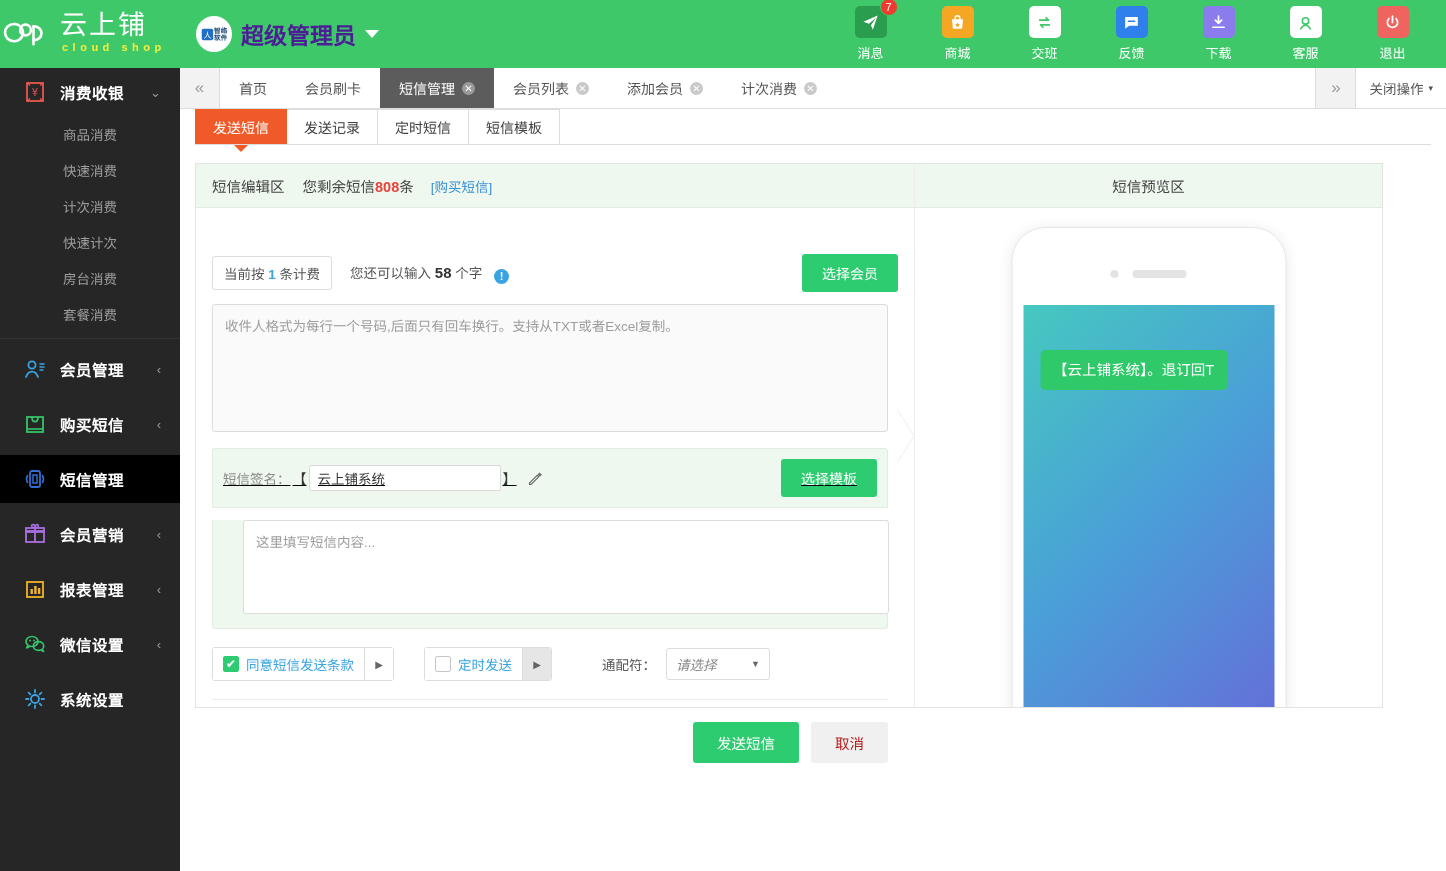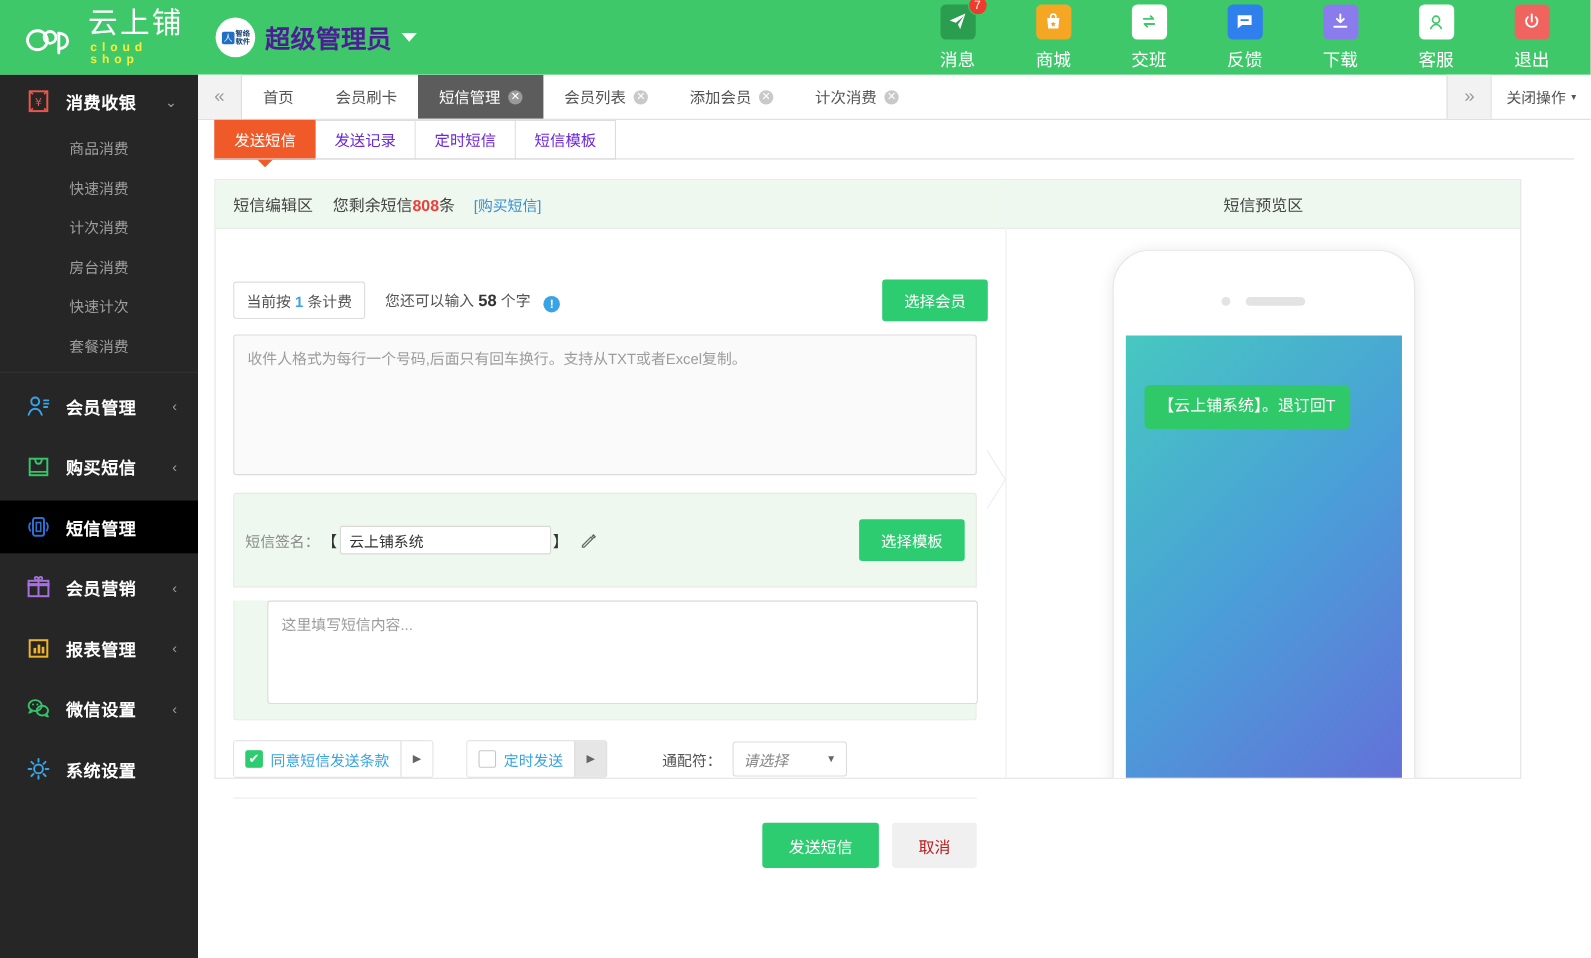--- a/index.html
+++ b/index.html
@@ -7,21 +7,21 @@
     width: 1446px; height: 871px;
     font-family: "Liberation Sans", "DejaVu Sans", sans-serif;
     background: #fff; overflow: hidden;
   }
 
   
   .topbar {
     position: absolute; left: 0; top: 0; width: 1446px; height: 68px;
     background: #3ec86a; display: flex; align-items: center;
   }
-  .logo-wrap { display: flex; align-items: flex-end; padding-left: 20px; width: 180px; }
+  .logo-wrap { display: flex; align-items: flex-start; padding-left: 0; width: 180px; }
   .logo-mark { width: 56px; height: 44px; flex: 0 0 56px; }
   .logo-text { margin-left: 4px; line-height: 1; }
   .logo-cn { font-size: 27px; color: #fff; letter-spacing: 2px; font-weight: 400; }
   .logo-en {
     font-size: 11px; color: #f5ee3c; letter-spacing: 4.5px;
     font-weight: bold; margin-top: 3px; padding-left: 2px;
   }
   .user-box { display: flex; align-items: center; margin-left: 16px; cursor: pointer; }
   .avatar {
     width: 36px; height: 36px; border-radius: 50%; background: #fff;
@@ -45,21 +45,21 @@
 
   .tools { margin-left: auto; display: flex; align-items: center; padding-right: 10px; }
   .tool {
     width: 87px; display: flex; flex-direction: column; align-items: center;
     cursor: pointer; position: relative; text-decoration: none;
   }
   .tool-ico {
     width: 32px; height: 32px; border-radius: 5px; display: flex;
     align-items: center; justify-content: center; position: relative;
   }
-  .tool-label { color: #fff; font-size: 16px; margin-top: 5px; }
+  .tool-label { color: #fff; font-size: 13px; margin-top: 5px; }
   .badge {
     position: absolute; top: -8px; right: -11px; min-width: 18px; height: 18px;
     background: #ef3b2d; color: #fff; border-radius: 9px; font-size: 11px;
     display: flex; align-items: center; justify-content: center; padding: 0 4px;
     border: 1.5px solid #3ec86a;
   }
 
   
   .sidebar {
     position: absolute; left: 0; top: 68px; width: 180px; height: 803px;
@@ -113,21 +113,21 @@
     padding: 0 13px; display: flex; align-items: center; font-size: 13.5px;
     color: #555; border-left: 1px solid #ddd; cursor: pointer; white-space: nowrap;
   }
 
   
   .subtabs {
     position: absolute; left: 195px; top: 109px; display: flex; align-items: stretch;
     height: 36px;
   }
   .subtab {
-    padding: 0 17px; display: flex; align-items: center; font-size: 14px; color: #6d28d9;
+    padding: 0 17px; display: flex; align-items: center; font-size: 14px; color: #404040;
     border: 1px solid #ddd; border-left: none; background: #fff; cursor: pointer;
     position: relative;
   }
   .subtab:first-child { border-left: 1px solid #ddd; }
   .subtab.active { background: #f05a28; color: #fff; border-color: #f05a28; }
   .subtab.active::after {
     content: ""; position: absolute; left: 50%; transform: translateX(-50%);
     bottom: -8px; width: 0; height: 0;
     border-left: 8px solid transparent; border-right: 8px solid transparent;
     border-top: 8px solid #f05a28;
@@ -180,21 +180,22 @@
     border: 1px solid #dcdcdc; border-radius: 3px; resize: none; padding: 11px 12px;
     font-size: 13.5px; color: #333; font-family: inherit; background: #fafafa;
     line-height: 1.6;
   }
   .ta::placeholder { color: #9d9d9d; }
   .ta.content-ta { background: #fff; height: 94px; width: 646px; margin: 12px 0 0 16px; }
 
   .sig-row {
     margin: 16px 16px 0 16px; width: 676px; background: #eef8ef;
     border: 1px solid #e3ece4; border-radius: 3px; display: flex; align-items: center;
-    padding: 23px 10px;
+    padding: 10px 10px;
+    text-decoration: underline;
   }
   .sig-label { font-size: 13.5px; color: #8b8b8b; }
   .sig-brk { font-size: 14px; color: #333; margin: 0 2px; }
   .sig-input {
     border: 1px solid #d9d9d9; border-radius: 2px; height: 26px; width: 192px;
     padding: 0 8px; font-size: 13.5px; color: #333; font-family: inherit; background: #fff;
   }
   .edit-pencil { margin-left: 8px; cursor: pointer; display: inline-flex; }
   .btn-pick-tpl { margin-left: auto; }
   .sig-body {
@@ -385,22 +386,22 @@
         <text x="13" y="17" font-size="10" fill="#e8584d" text-anchor="middle" font-family="DejaVu Sans">¥</text>
       </svg>
     </span>
     <span class="ntext">消费收银</span>
     <span class="nav-arrow">⌄</span>
   </div>
   <div class="nav-sub">
     <div class="nav-sub-item">商品消费</div>
     <div class="nav-sub-item">快速消费</div>
     <div class="nav-sub-item">计次消费</div>
+    <div class="nav-sub-item">快速计次</div>
     <div class="nav-sub-item">房台消费</div>
-    <div class="nav-sub-item">快速计次</div>
     <div class="nav-sub-item">套餐消费</div>
   </div>
   <div class="nav-divider"></div>
 
   <div class="nav-group-head">
     <span class="nico">
       <svg viewBox="0 0 26 26" width="26" height="26">
         <circle cx="10" cy="9" r="3.6" fill="none" stroke="#3aa3e3" stroke-width="1.8"></circle>
         <path d="M4 21c1.2-3.6 3.4-5.4 6-5.4s4.8 1.8 6 5.4" fill="none" stroke="#3aa3e3" stroke-width="1.8" stroke-linecap="round"></path>
         <path d="M18 8h4M18 11h4M18 14h3" stroke="#3aa3e3" stroke-width="1.6" stroke-linecap="round"></path>

